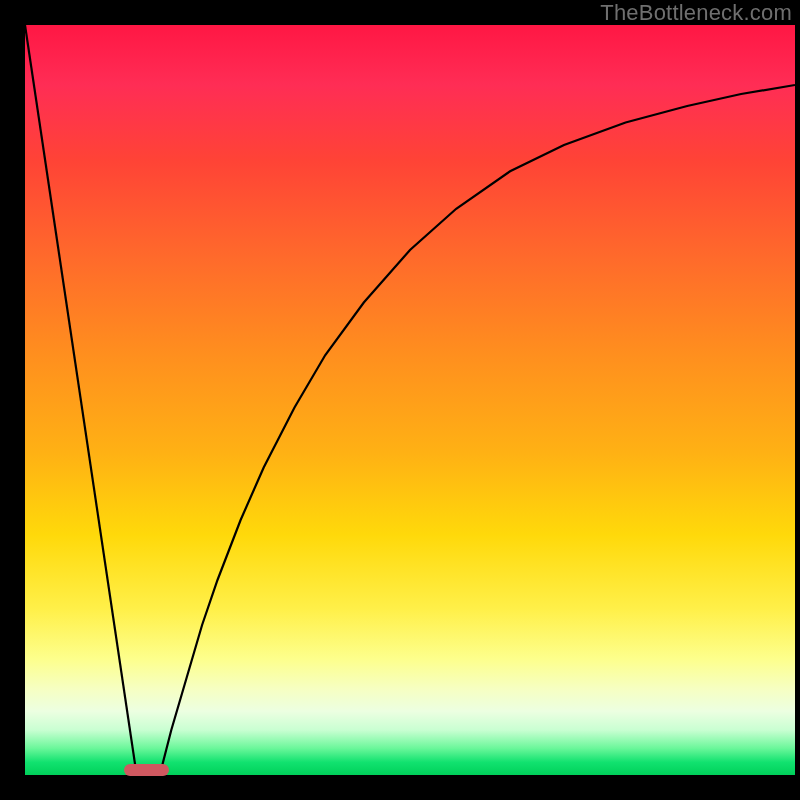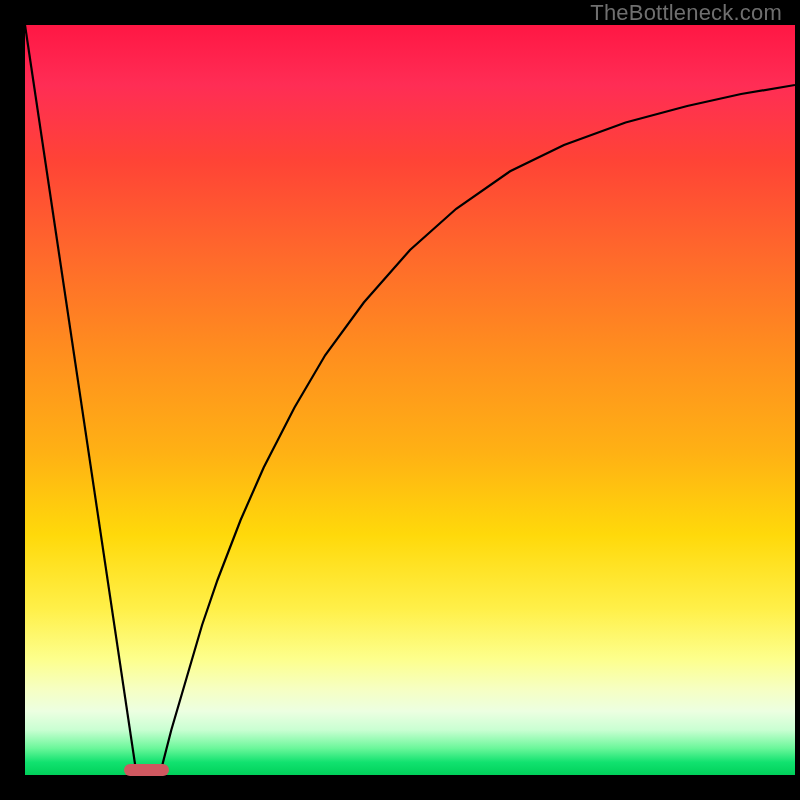--- a/index.html
+++ b/index.html
@@ -45,21 +45,21 @@
   .plot-svg {
     position: absolute;
     left: 0;
     top: 0;
     width: 100%;
     height: 100%;
   }
   .watermark {
     position: absolute;
     top: 0px;
-    right: 18px;
+    right: 8px;
     color: #6f6f6f;
     font-size: 22px;
     letter-spacing: 0.2px;
     font-weight: 400;
     font-family: Arial, sans-serif;
   }
   
   .marker {
     position: absolute;
     height: 12px;

